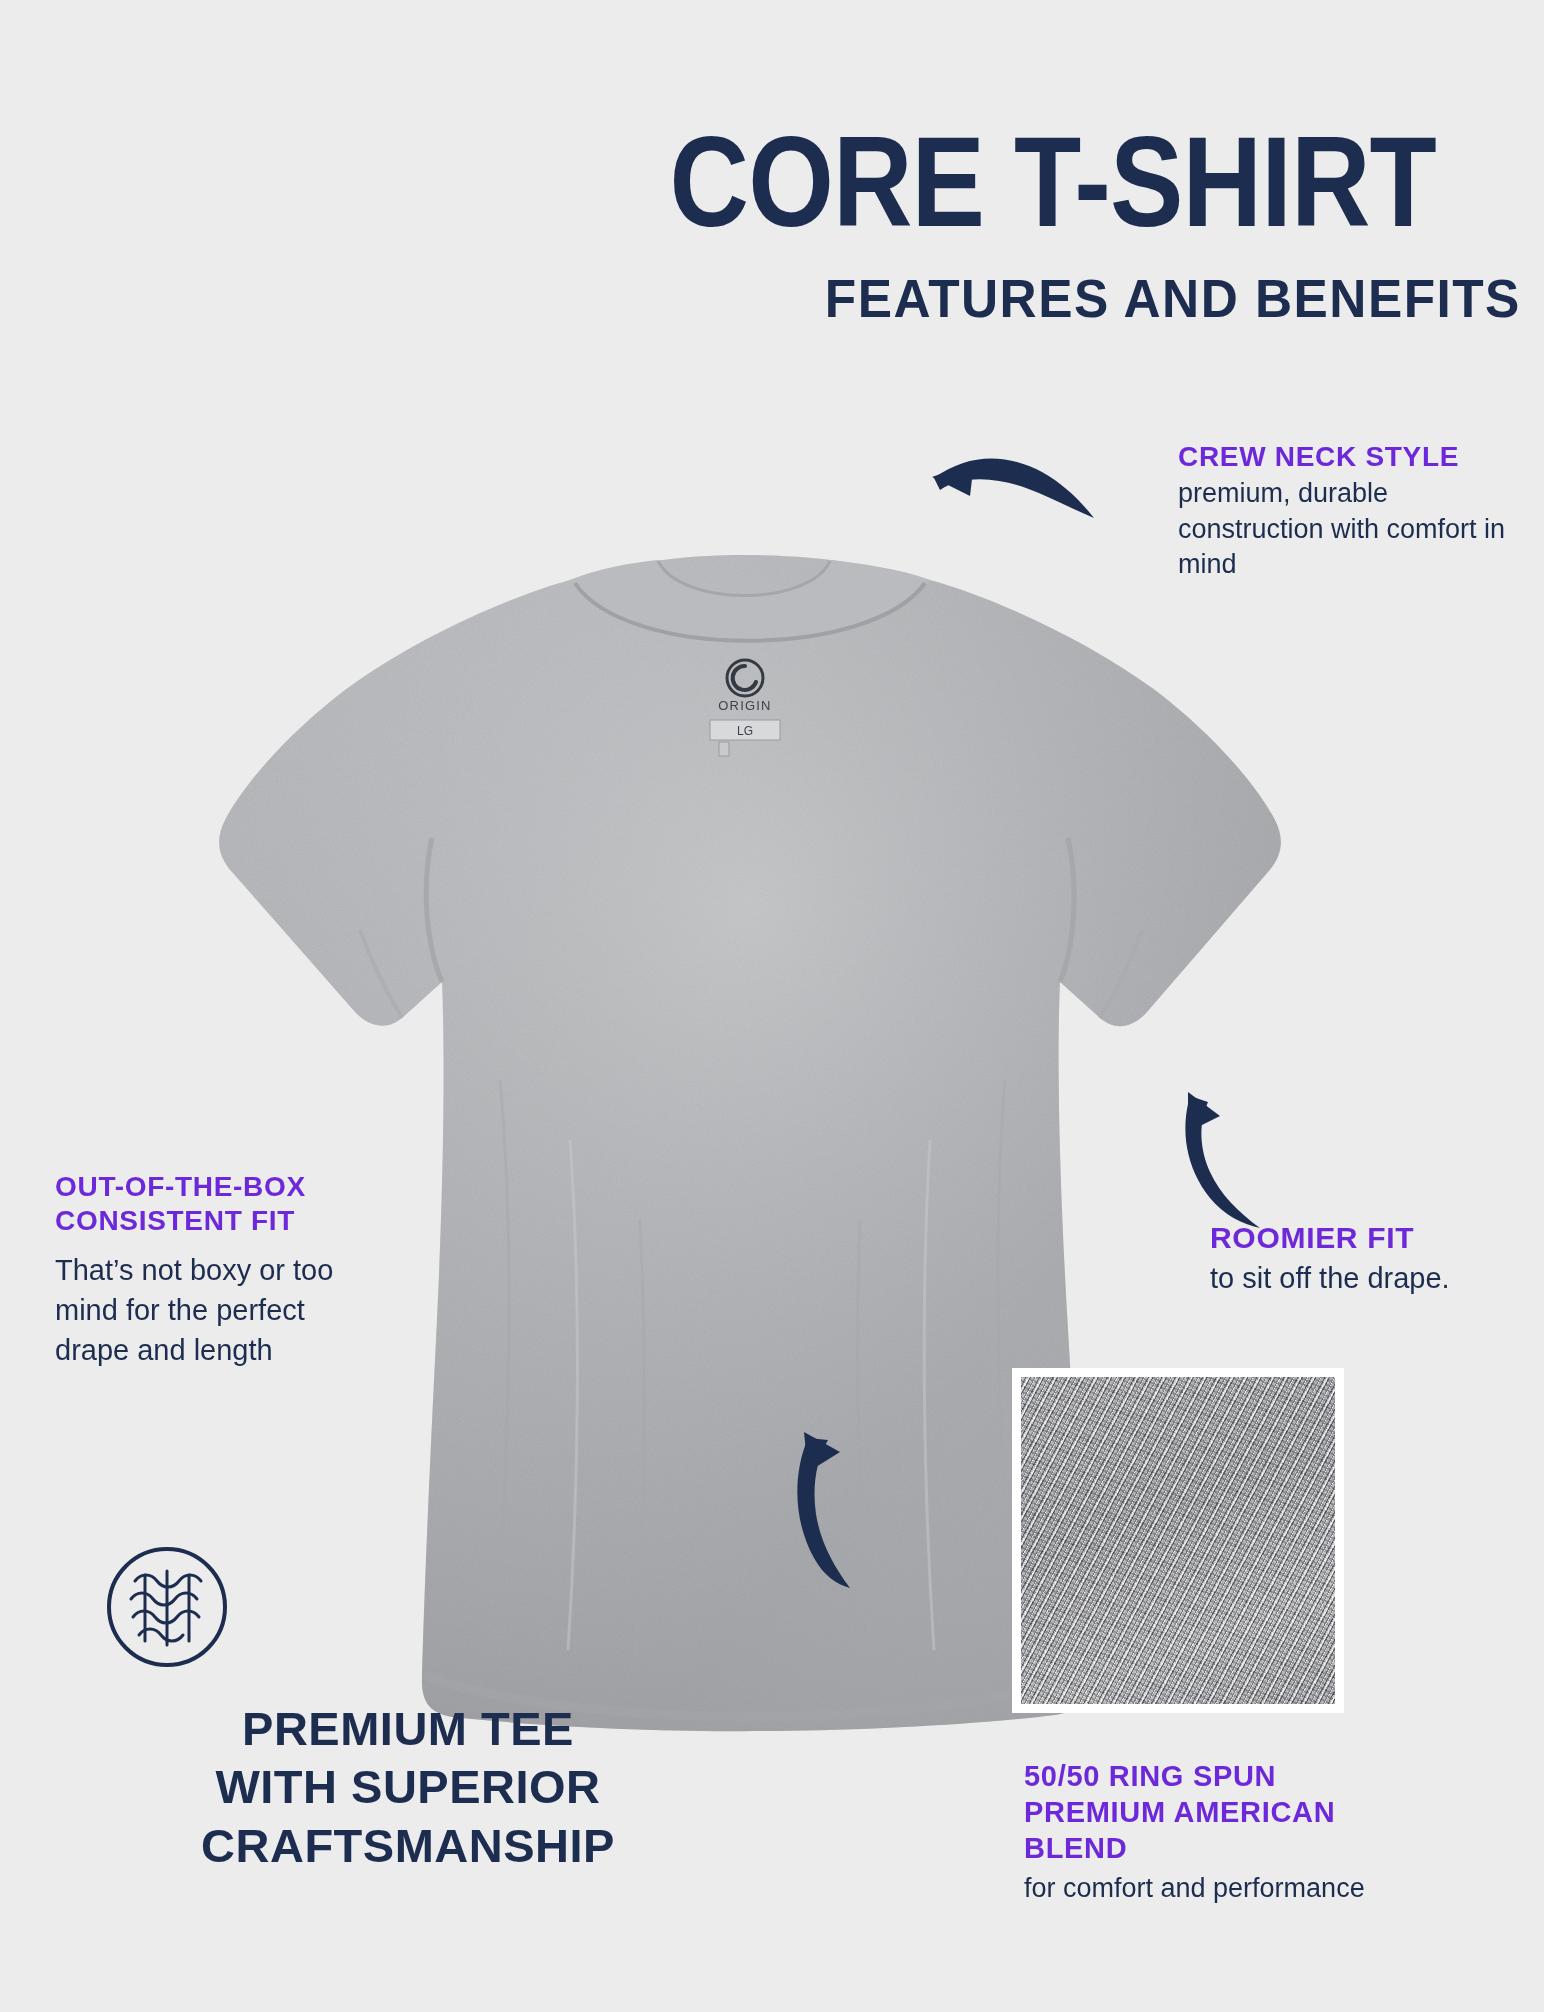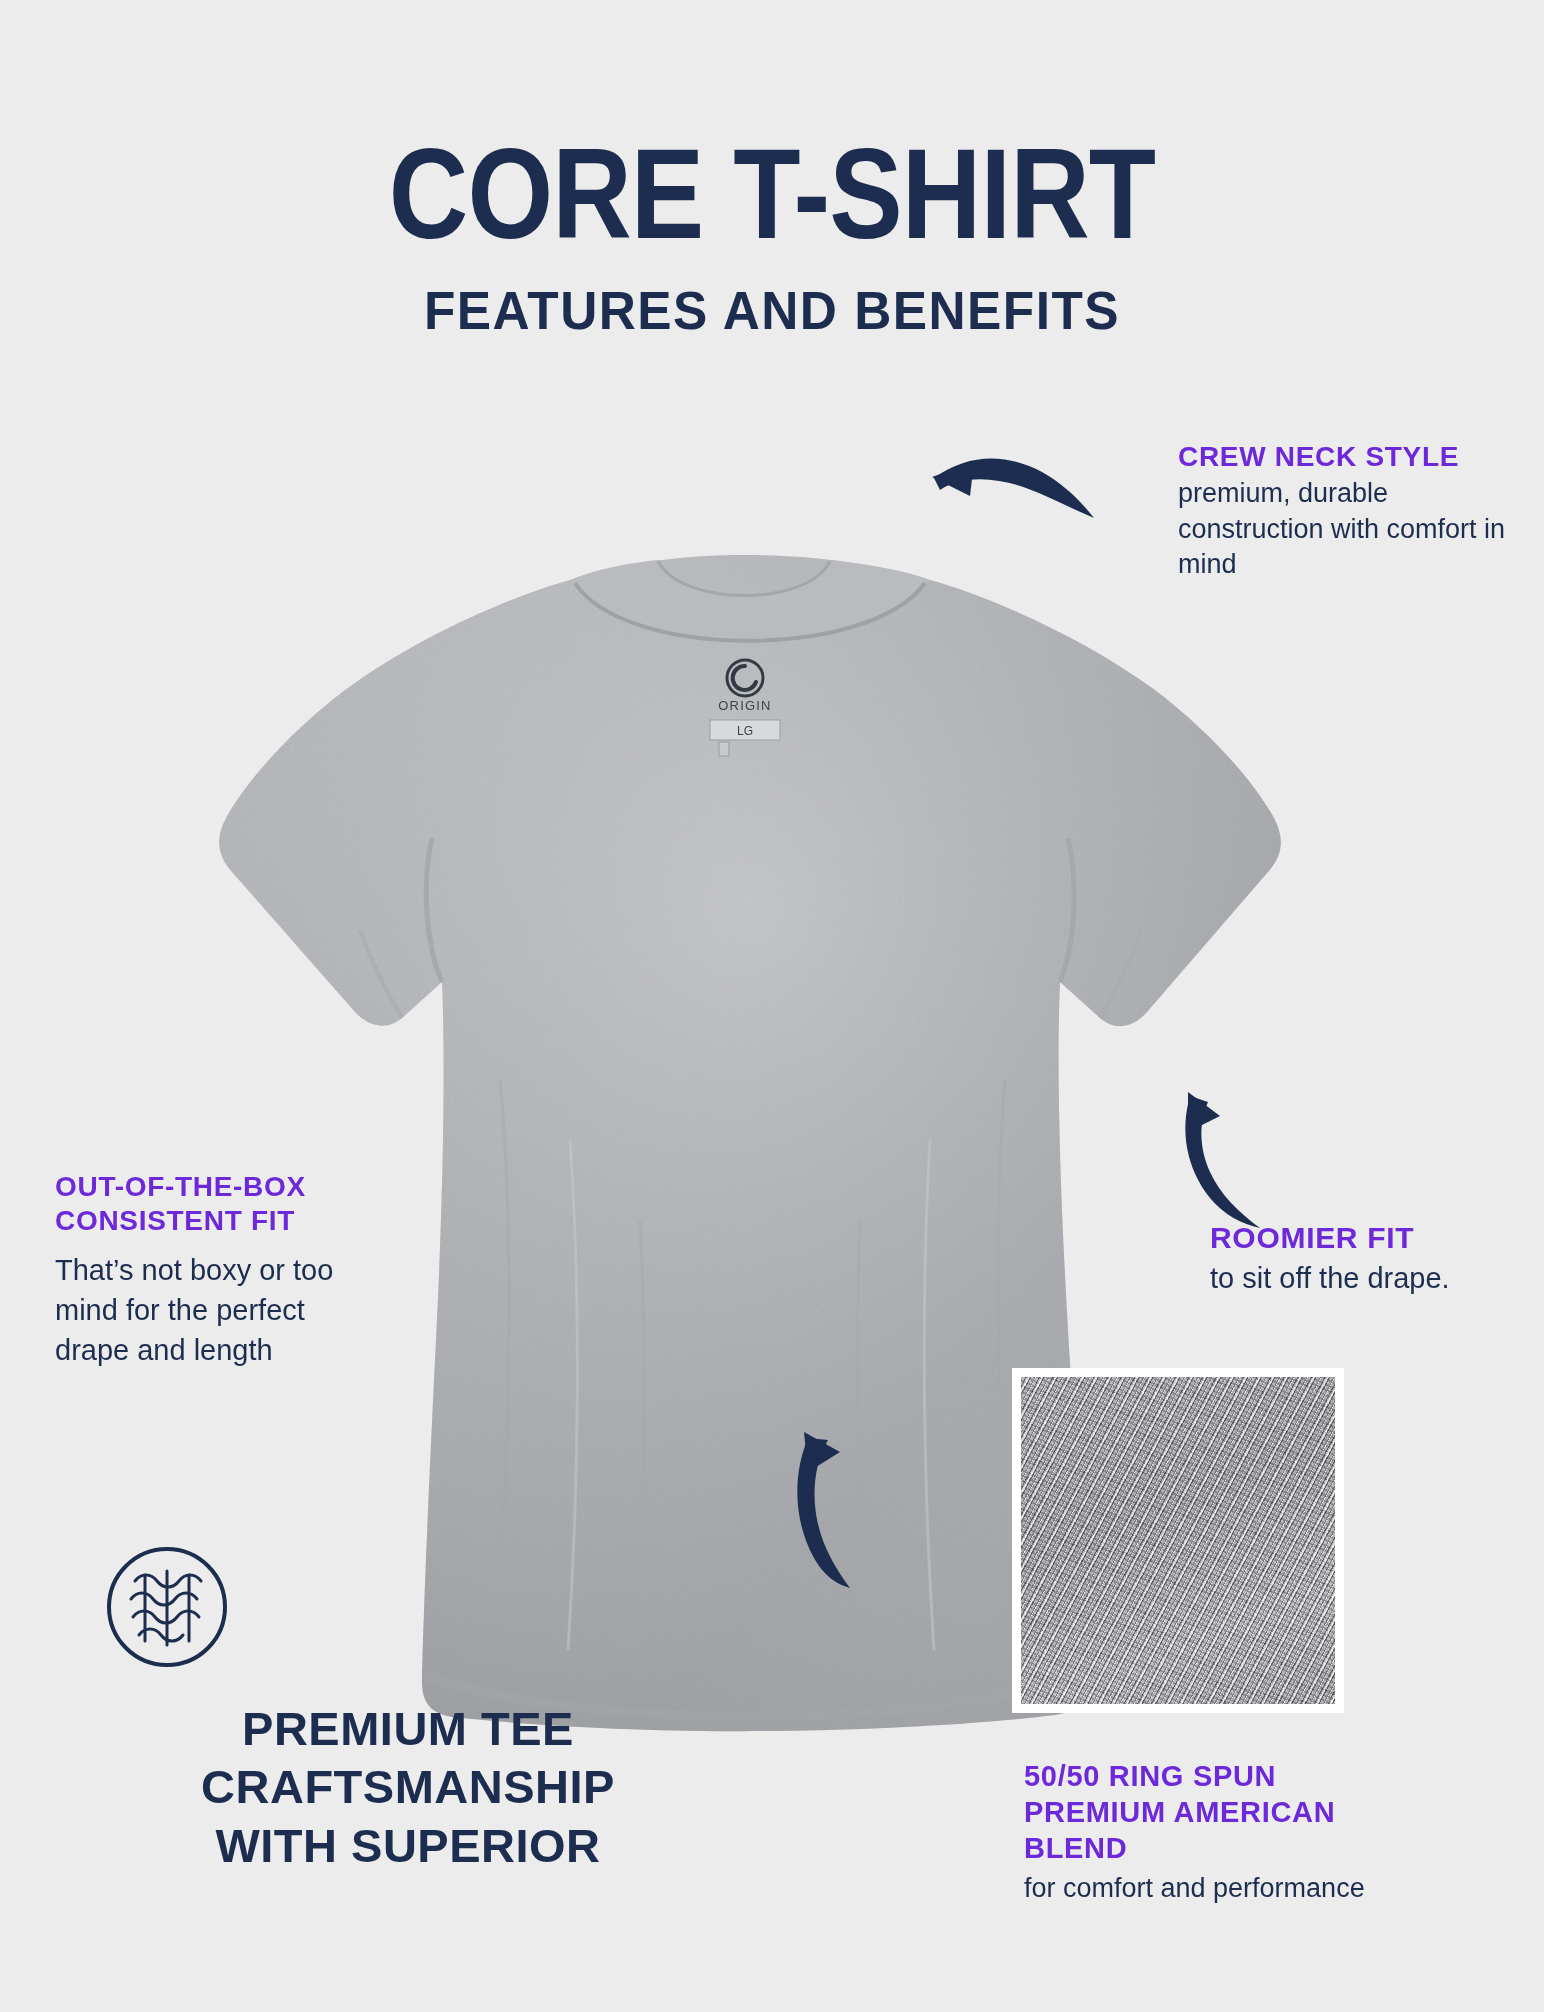--- a/index.html
+++ b/index.html
@@ -12,24 +12,24 @@
     height: 2012px;
     position: relative;
     overflow: hidden;
     font-family: "Liberation Sans", sans-serif;
     color: #1d2d4f;
   }
 
   
   .header {
     position: absolute;
-    top: 130px;
+    top: 118px;
     left: 0;
     width: 100%;
-    text-align: center;
+    text-align: right;
   }
   .title {
     font-family: "Liberation Sans", sans-serif;
     font-weight: bold;
     font-size: 128px;
     letter-spacing: -1px;
     line-height: 1;
     color: #1d2d4f;
     transform: scaleX(0.86);
     margin: 0;
@@ -311,15 +311,15 @@
     <path d="M28 72 C 34 64, 44 64, 50 72 C 56 80, 66 80, 72 72 C 78 64, 88 64, 94 72"></path>
     <path d="M34 90 C 40 82, 50 82, 56 90 C 62 98, 72 98, 78 90"></path>
     <path d="M40 30 L 40 96"></path>
     <path d="M62 26 L 62 100"></path>
     <path d="M84 30 L 84 96"></path>
   </g>
 </svg>
 
 <div id="premium-block">
   <div class="premium-text">PREMIUM TEE</div>
+  <div class="premium-text">WITH SUPERIOR</div>
   <div class="premium-text">CRAFTSMANSHIP</div>
-  <div class="premium-text">WITH SUPERIOR</div>
 </div>
 
 </body></html>

